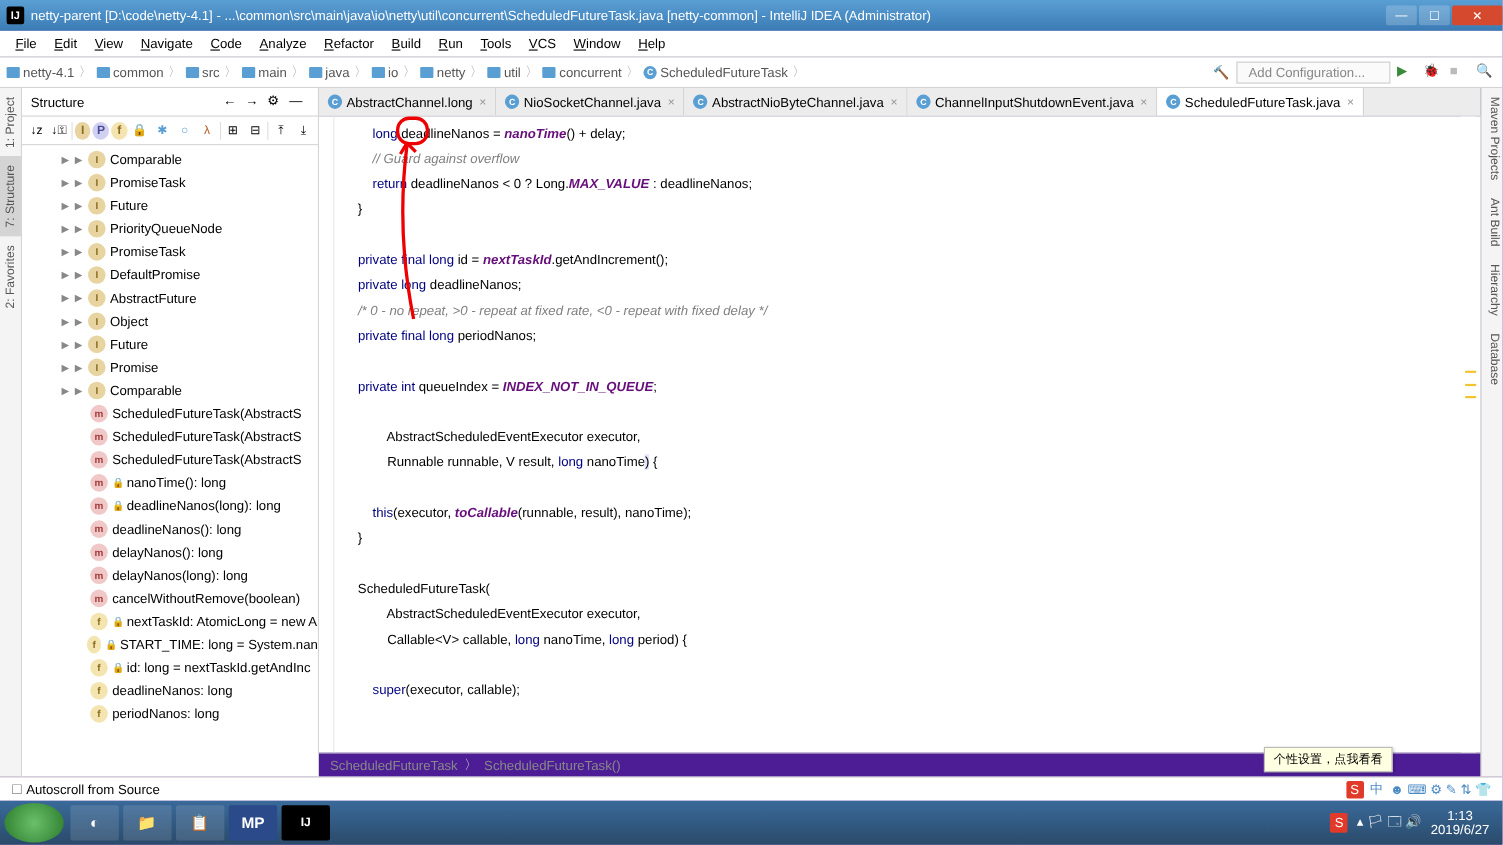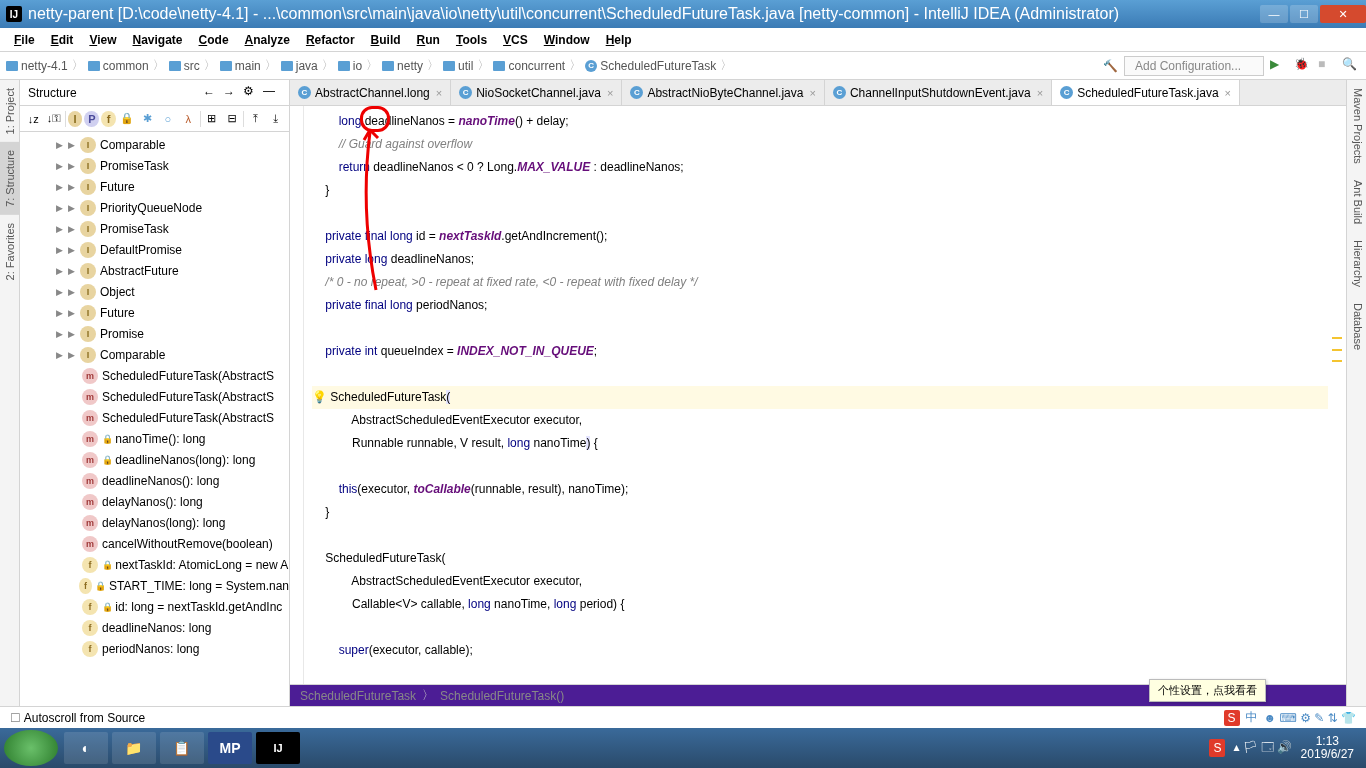--- a/index.html
+++ b/index.html
@@ -1,25 +1,25 @@
 <!DOCTYPE html>
 <html><head>
 <meta charset="utf-8">
 <style>
 * { margin: 0; padding: 0; box-sizing: border-box; font-family: "Segoe UI", Arial, sans-serif; font-size: 12px; }
 body { overflow: hidden; background: #f0f0f0; }
 .window { width: 1366px; height: 768px; display: flex; flex-direction: column; background: #4c1d95; }
 .titlebar { height: 28px; background: linear-gradient(#5a9fd4, #3b7bb5); display: flex; align-items: center; color: #fff; }
 .titlebar .appicon { width: 16px; height: 16px; background: #000; margin: 0 6px; border-radius: 2px; display: flex; align-items: center; justify-content: center; color: #fff; font-size: 10px; font-weight: bold; }
-.titlebar .title { flex: 1; font-size: 16px; }
+.titlebar .title { flex: 1; font-size: 12px; }
 .titlebar .winbtns { display: flex; }
 .titlebar .wb { width: 28px; height: 18px; margin-left: 2px; display: flex; align-items: center; justify-content: center; font-size: 11px; background: rgba(255,255,255,.2); border-radius: 2px; }
 .titlebar .wb.close { background: #d54a2e; width: 46px; }
 .menubar { height: 24px; background: #fff; display: flex; align-items: center; border-bottom: 1px solid #d4d4d4; padding-left: 8px; gap: 4px; }
-.menubar span { padding: 2px 6px; cursor: default; font-weight: bold; }
+.menubar span { padding: 2px 6px; cursor: default; }
 .menubar span u { text-decoration: underline; }
 .navbar { height: 28px; background: #fff; display: flex; align-items: center; border-bottom: 1px solid #d4d4d4; padding: 0 6px; }
 .bc { display: flex; align-items: center; gap: 2px; flex: 1; }
 .bc .sep { color: #aaa; padding: 0 2px; }
 .bc .crumb { display: flex; align-items: center; gap: 3px; color: #555; }
 .bc .fico { width: 12px; height: 10px; background: #5a9fd4; border-radius: 1px; }
 .bc .cico { width: 12px; height: 12px; background: #5a9fd4; border-radius: 50%; display: inline-flex; align-items: center; justify-content: center; color: #fff; font-size: 8px; font-weight: bold; }
 .navbar .rtools { display: flex; align-items: center; gap: 6px; }
 .navbar .cfgsel { border: 1px solid #ccc; padding: 2px 10px; color: #888; background: #fafafa; width: 140px; }
 .navbar .tb { width: 18px; height: 18px; }
@@ -384,21 +384,20 @@
         <span class="k">return</span> deadlineNanos &lt; 0 ? Long.<span class="s">MAX_VALUE</span> : deadlineNanos;
     }
 
     <span class="k">private final long</span> id = <span class="s">nextTaskId</span>.getAndIncrement();
     <span class="k">private long</span> deadlineNanos;
     <span class="c">/* 0 - no repeat, &gt;0 - repeat at fixed rate, &lt;0 - repeat with fixed delay */</span>
     <span class="k">private final long</span> periodNanos;
 
     <span class="k">private int</span> queueIndex = <span class="s">INDEX_NOT_IN_QUEUE</span>;
 
-<span class="caretline"><span class="bulb">💡</span> ScheduledFutureTask<span class="hl">(</span></span>
             AbstractScheduledEventExecutor executor,
             Runnable runnable, V result, <span class="k">long</span> nanoTime<span class="hl">)</span> {
 
         <span class="k">this</span>(executor, <span class="s">toCallable</span>(runnable, result), nanoTime);
     }
 
     ScheduledFutureTask(
             AbstractScheduledEventExecutor executor,
             Callable&lt;V&gt; callable, <span class="k">long</span> nanoTime, <span class="k">long</span> period) {
 

